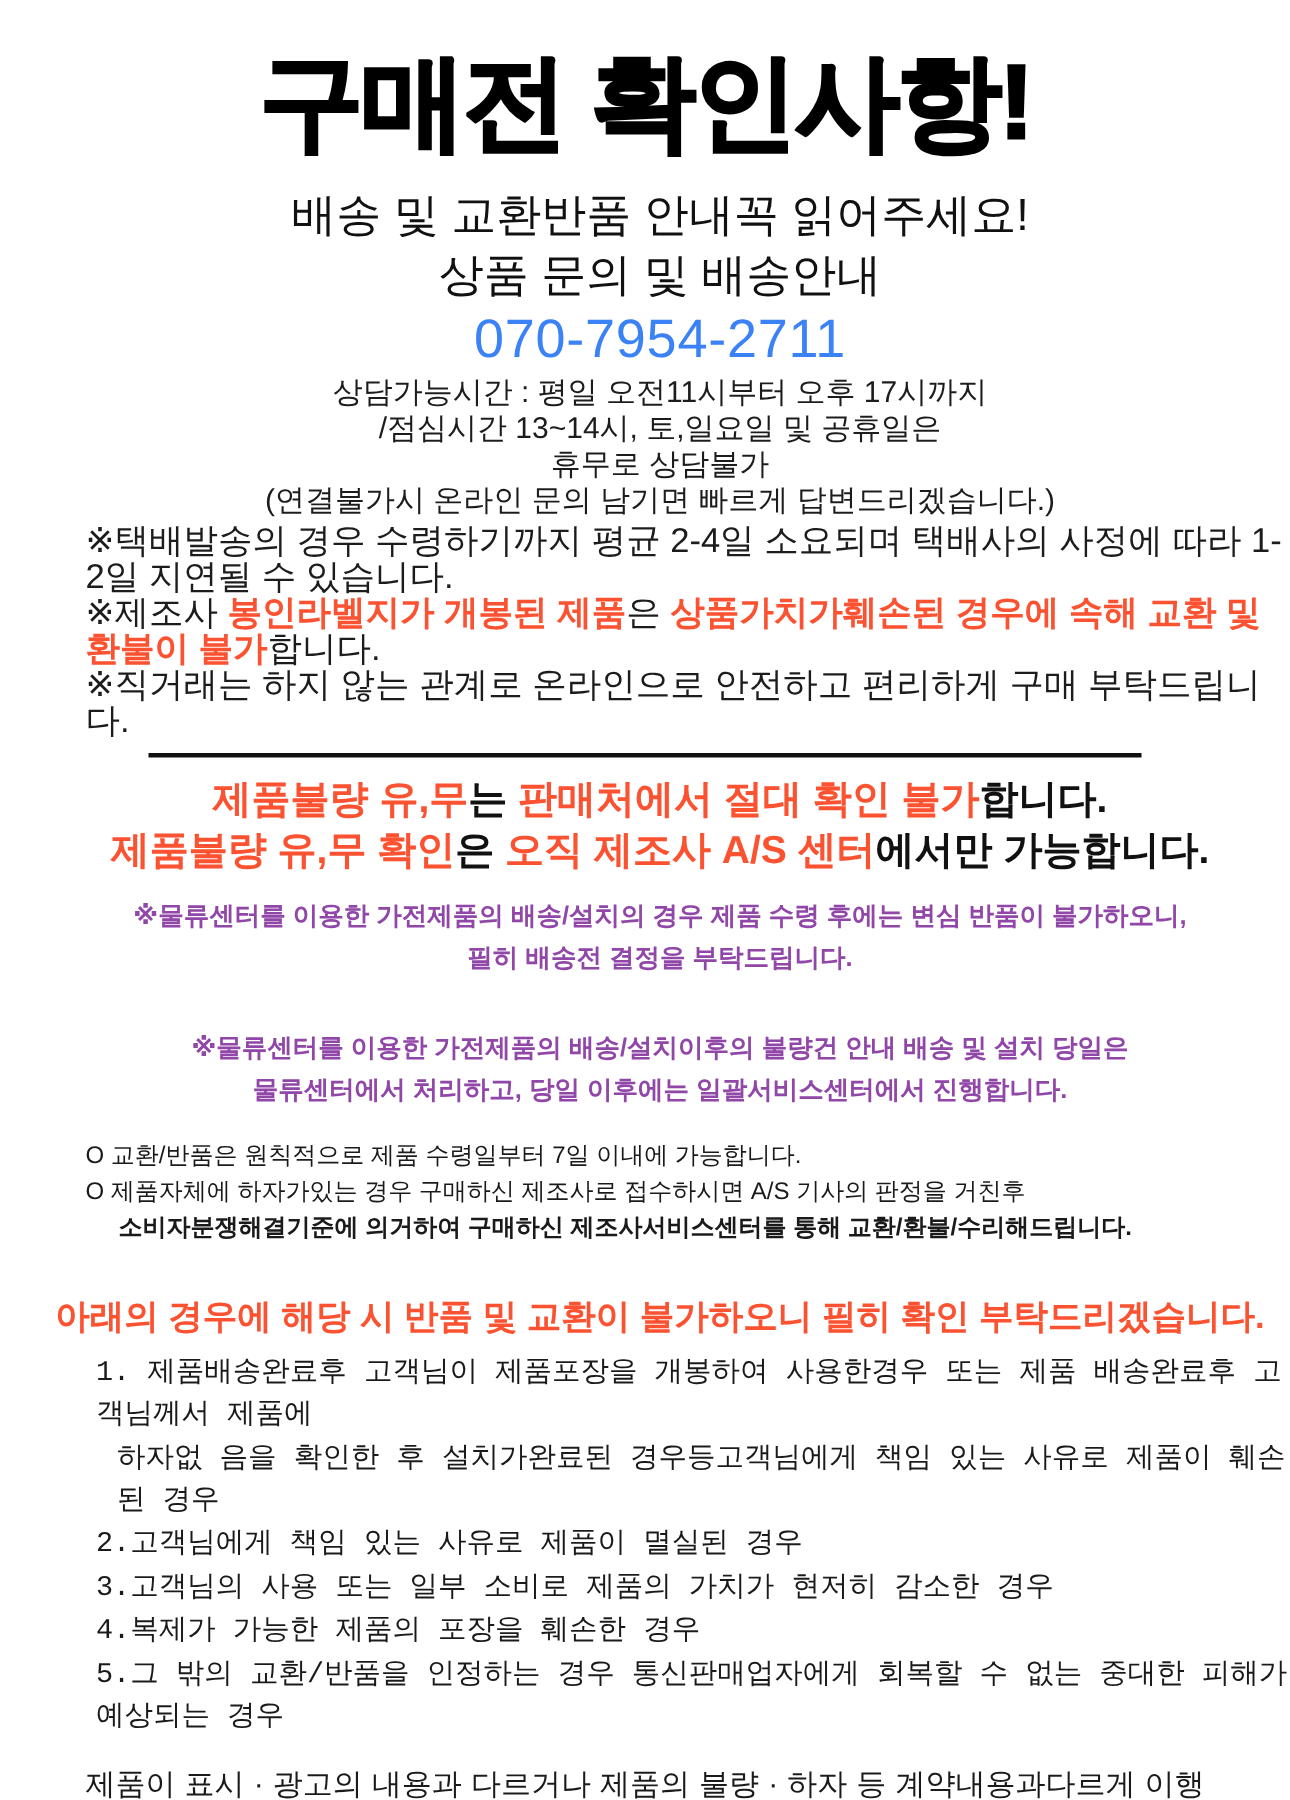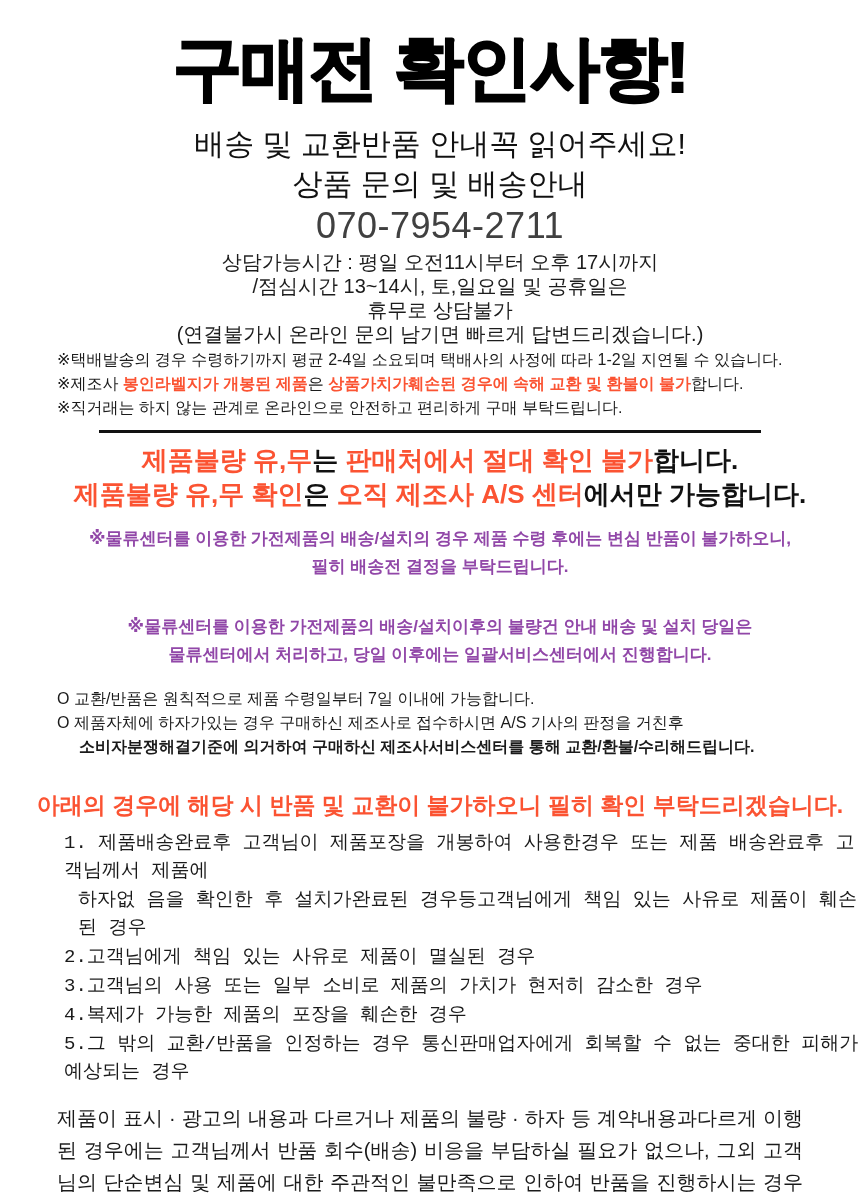--- a/index.html
+++ b/index.html
@@ -40,31 +40,31 @@
     line-height: 40px;
     font-weight: 400;
     color: #111;
   }
   .subtitle-first { margin-top: 14px; }
   .phone {
     font-size: 36px;
     line-height: 44px;
     font-weight: 400;
     letter-spacing: 0.5px;
-    color: #404040;
+    color: #3b82f6;
   }
   .hours {
     margin-top: 2px;
     font-size: 20px;
     line-height: 24px;
     color: #1c1c1c;
   }
   .notes {
     margin: 2px 0 0 57px;
-    font-size: 16px;
+    font-size: 23px;
     line-height: 24px;
     color: #1c1c1c;
     text-align: left;
   }
   .divider {
     height: 0;
     border-top: 3px solid #111;
   }
   .divider-top { width: 662px; margin: 10px 0 0 99px; }
 

